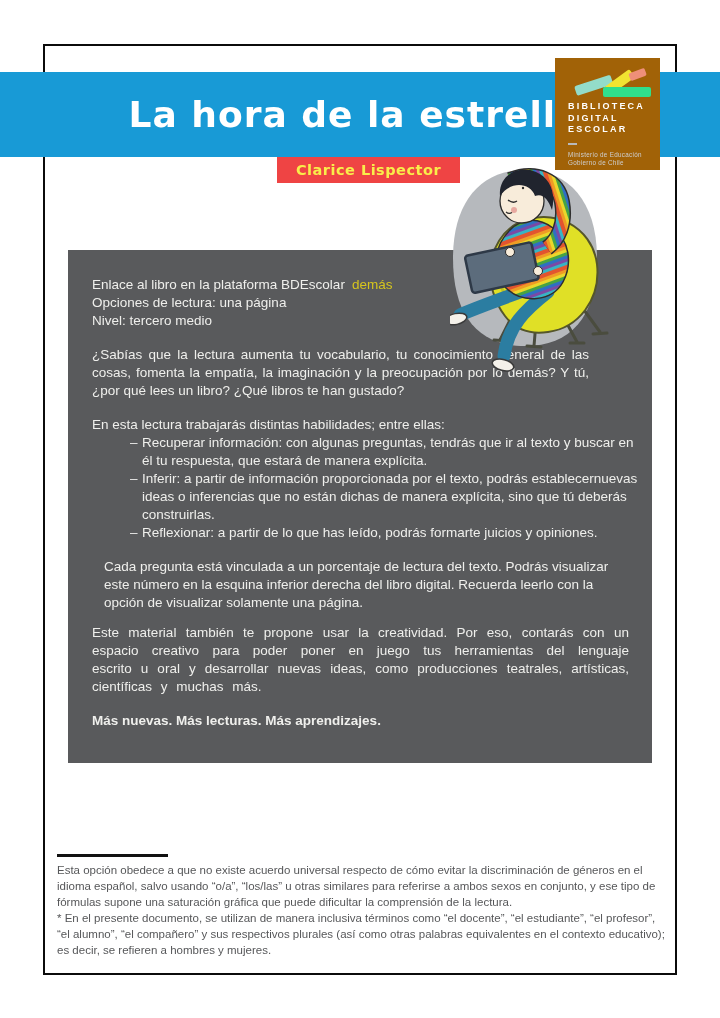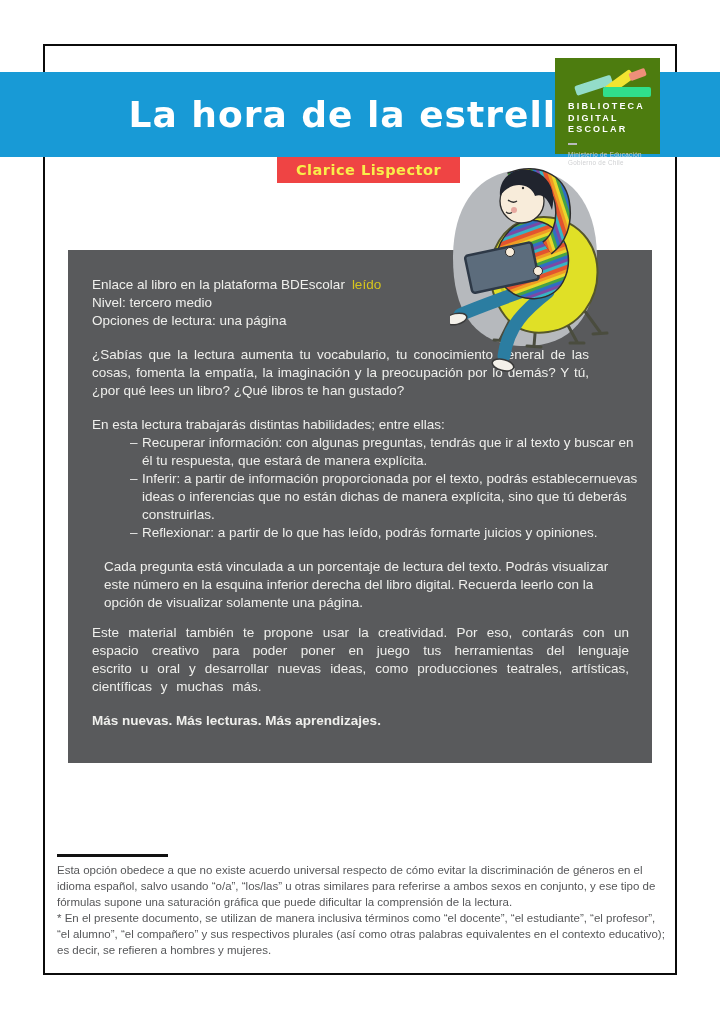--- a/index.html
+++ b/index.html
@@ -24,22 +24,22 @@
     font-size:36px;letter-spacing:1px;white-space:nowrap;
   }
   .author-box{
     position:absolute;left:277px;top:157px;width:183px;height:26px;
     background:#ef4444;z-index:3;display:flex;align-items:center;justify-content:center;
     color:#f9ee4a;font-family:"DejaVu Sans",sans-serif;font-weight:bold;font-size:14.5px;
     letter-spacing:.5px;
   }
   
   .logo-box{
-    position:absolute;left:555px;top:58px;width:105px;height:96px;
-    background:#4d7c0f;z-index:4;box-sizing:border-box;padding:6px 0 0 13px;
+    position:absolute;left:555px;top:58px;width:105px;height:112px;
+    background:#a16207;z-index:4;box-sizing:border-box;padding:6px 0 0 13px;
   }
   .logo-pencils{display:block;margin:0 0 1px -3px;}
   .logo-name{
     color:#ffffff;font-weight:bold;font-size:9px;line-height:11.5px;
     letter-spacing:2.2px;
   }
   .logo-dash{width:9px;height:2px;background:#b9babc;margin:7px 0 6px 0;}
   .logo-ministry{color:#cfd0d2;font-size:6.3px;line-height:8px;letter-spacing:.3px;}
   
   .info-box{
@@ -161,24 +161,24 @@
   <g transform="rotate(-12 55 100)">
     <rect x="18" y="80" width="68" height="38" rx="3" fill="#5c6c7c" stroke="#2e3947" stroke-width="2.5"></rect>
   </g>
   <circle cx="60" cy="84" r="4.5" fill="#f8ecda" stroke="#2b2b2b" stroke-width="1"></circle>
   <circle cx="88" cy="103" r="4.5" fill="#f8ecda" stroke="#2b2b2b" stroke-width="1"></circle>
 </svg>
 
 <div class="info-box">
   <div class="meta">
     <div>
-      <span>Enlace al libro en la plataforma BDEscolar</span><a href="#" class="link">leído</a>
+      <span>Enlace al libro en la plataforma BDEscolar</span><a href="#" class="link">demás</a>
     </div>
+    <div>Opciones de lectura: una página</div>
     <div>Nivel: tercero medio</div>
-    <div>Opciones de lectura: una página</div>
   </div>
 
   <p class="intro">¿Sabías que la lectura aumenta tu vocabulario, tu conocimiento general de las cosas, fomenta la empatía, la imaginación y la preocupación por lo demás? Y tú, ¿por qué lees un libro? ¿Qué libros te han gustado?</p>
 
   <div class="skills-intro">En esta lectura trabajarás distintas habilidades; entre ellas:</div>
   <ul class="skills">
     <li>Recuperar información: con algunas preguntas, tendrás que ir al texto y buscar en él tu respuesta, que estará de manera explícita.</li>
     <li>Inferir: a partir de información proporcionada por el texto, podrás establecernuevas ideas o inferencias que no están dichas de manera explícita, sino que tú deberás construirlas.</li>
     <li>Reflexionar: a partir de lo que has leído, podrás formarte juicios y opiniones.</li>
   </ul>

